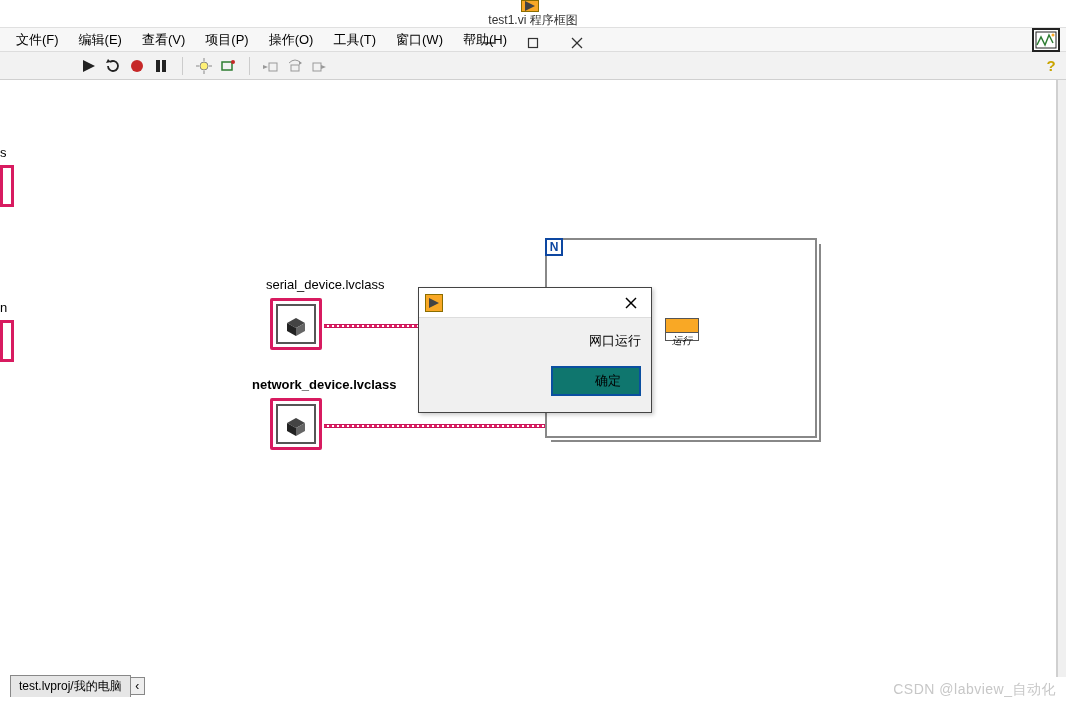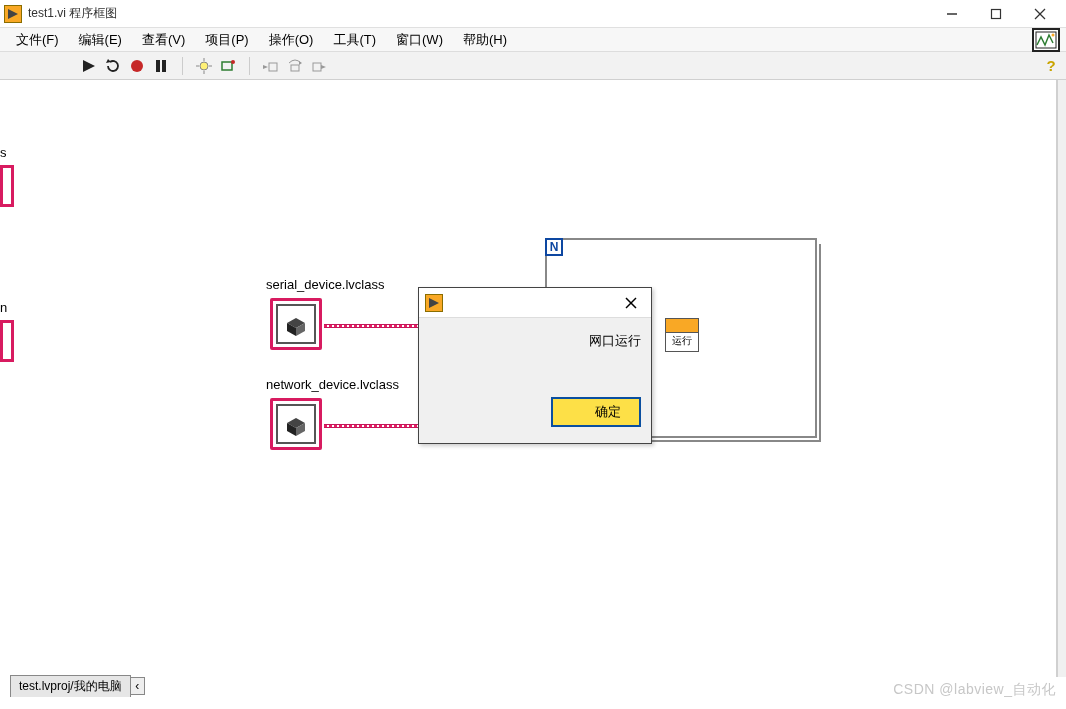--- a/index.html
+++ b/index.html
@@ -1,17 +1,17 @@
 <!DOCTYPE html>
 <html><head>
 <meta charset="utf-8">
 <style>
   * { box-sizing: border-box; }
   body { margin:0; font-family: "Microsoft YaHei", "Segoe UI", Tahoma, sans-serif; font-size:12px; background:#fff; color:#000; width:1066px; height:709px; overflow:hidden; position:relative;}
-  .titlebar{ height:28px; display:flex; align-items:center; padding:0 4px; background:#fff; border-bottom:1px solid #e0e0e0;}
+  .titlebar{ height:28px; display:flex; align-items:center; padding:0 4px; background:#fff; border-bottom:1px solid #e0e0e0;flex-direction:column;}
   .app-icon{ width:18px; height:18px; background:#f9a825; border:1px solid #8a6d00; display:flex; align-items:center; justify-content:center; margin-right:6px;}
   .app-icon svg{ display:block;}
   .title-text{ flex:1; font-size:12px; color:#333;}
   .win-ctrls{ display:flex; gap:0;}
   .win-btn{ width:44px; height:28px; display:flex; align-items:center; justify-content:center; color:#555; }
   .menubar{ display:flex; align-items:flex-start; height:24px; padding:0 6px; border-bottom:1px solid #ddd; background:#f7f7f7; gap:0;}
   .menu-item{ padding:3px 10px; font-size:13px; }
   .menu-spacer{ flex:1;}
   .vi-corner-icon{ width:28px; height:24px; border:2px solid #222; background:#fff; display:flex; align-items:center; justify-content:center; margin-right:0;}
 
@@ -28,28 +28,28 @@
   .class-constant .inner{ position:absolute; inset:6px; background:#fff; border:2px solid #555;}
   .class-constant .band{ position:absolute; top:6px; left:6px; right:6px; height:14px;}
   .cube{ position:absolute; left:50%; top:55%; transform:translate(-50%,-50%);}
 
   .wire{ position:absolute; height:4px;}
   .wire-h{ background:repeating-linear-gradient(90deg,#e91e63 0 3px, #fff 3px 5px); border-top:1px solid #c2185b; border-bottom:1px solid #c2185b;}
 
   .for-loop{ position:absolute; border:2px solid #888; background:#fff;}
   .for-loop::before{ content:""; position:absolute; right:-6px; bottom:-6px; width:100%; height:100%; border-right:2px solid #888; border-bottom:2px solid #888;}
   .n-term{ position:absolute; top:-2px; left:-2px; width:18px; height:18px; border:2px solid #0d47a1; color:#0d47a1; font-weight:bold; font-size:12px; display:flex; align-items:center; justify-content:center; background:#fff;}
-  .vi-node{ position:absolute; width:34px; height:34px; border:1px solid #555; background:#fff;}
+  .vi-node{ position:absolute; width:34px; height:23px; border:1px solid #555; background:#fff;font-style:italic;}
   .vi-node .top{ height:14px; background:#f9a825; border-bottom:1px solid #555;}
   .vi-node .lbl{ font-size:10px; text-align:center; padding-top:1px;}
 
   .dialog{ position:absolute; background:#f0f0f0; border:1px solid #444; box-shadow:2px 2px 4px rgba(0,0,0,.2);}
   .dlg-title{ height:30px; display:flex; align-items:center; justify-content:space-between; padding:0 6px; background:#fff; border-bottom:1px solid #ddd;}
   .dlg-body{ padding:14px 10px 16px; text-align:right;}
-  .ok-btn{ display:inline-block; min-width:90px; padding:4px 18px; border:2px solid #0a4fa0; background:#fde047; font-size:13px;margin-top:31px;}
+  .ok-btn{ display:inline-block; min-width:90px; padding:4px 18px; border:2px solid #0a4fa0; background:#0f766e; font-size:13px;}
 
   .statusbar{ position:absolute; bottom:12px; left:10px; right:10px; height:22px; display:flex; align-items:center;}
   .bread-tab{ background:#e6e6e6; border:1px solid #888; border-bottom:none; padding:2px 8px; font-size:12px;}
   .bread-arrow{ width:14px; height:18px; display:flex; align-items:center; justify-content:center; border:1px solid #888; border-left:none; background:#eee;}
 
   .scroll-right{ position:absolute; top:80px; right:0; width:8px; bottom:32px; background:#f0f0f0;}
   .watermark{ position:absolute; right:10px; bottom:10px; color:#c7c7c7; font-size:14px; letter-spacing:.5px;}
   .cropped-left{ position:absolute; left:0; width:14px; border:3px solid #d81b60; background:#fff;}
 </style>
 </head>
@@ -183,21 +183,21 @@
     <div class="band" style="background:#4f83cc;"></div>
     <div class="inner"></div>
     <svg class="cube" width="22" height="22">
         <polygon points="11,2 20,7 11,12 2,7" fill="#444"></polygon>
         <polygon points="2,7 11,12 11,20 2,15" fill="#222"></polygon>
         <polygon points="20,7 11,12 11,20 20,15" fill="#666"></polygon>
       </svg>
   </div>
   <div class="wire wire-h" style="top:244px; left:324px; width:225px;"></div>
 
-  <span class="node-label" style="top:297px; left:266px;">network_device.lvclass</span>
+  <span class="node-label" style="top:297px; left:252px;font-weight:bold;">network_device.lvclass</span>
   <div class="class-constant" style="top:318px; left:270px;">
     <div class="outer"></div>
     <div class="band" style="background:#00c853;"></div>
     <div class="inner"></div>
     <svg class="cube" width="22" height="22">
         <polygon points="11,2 20,7 11,12 2,7" fill="#444"></polygon>
         <polygon points="2,7 11,12 11,20 2,15" fill="#222"></polygon>
         <polygon points="20,7 11,12 11,20 20,15" fill="#666"></polygon>
       </svg>
   </div>

